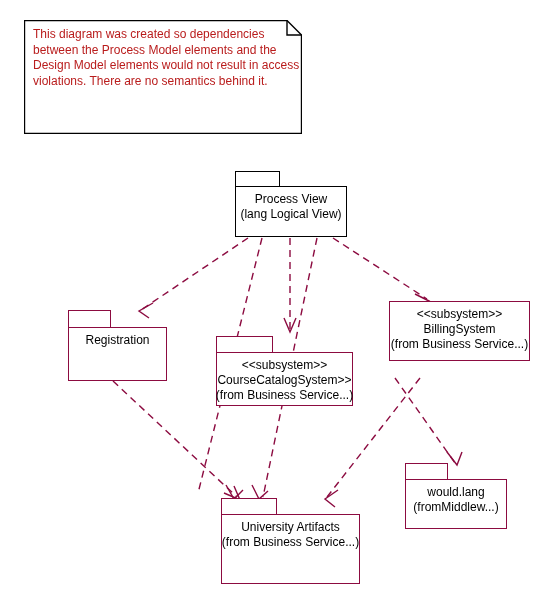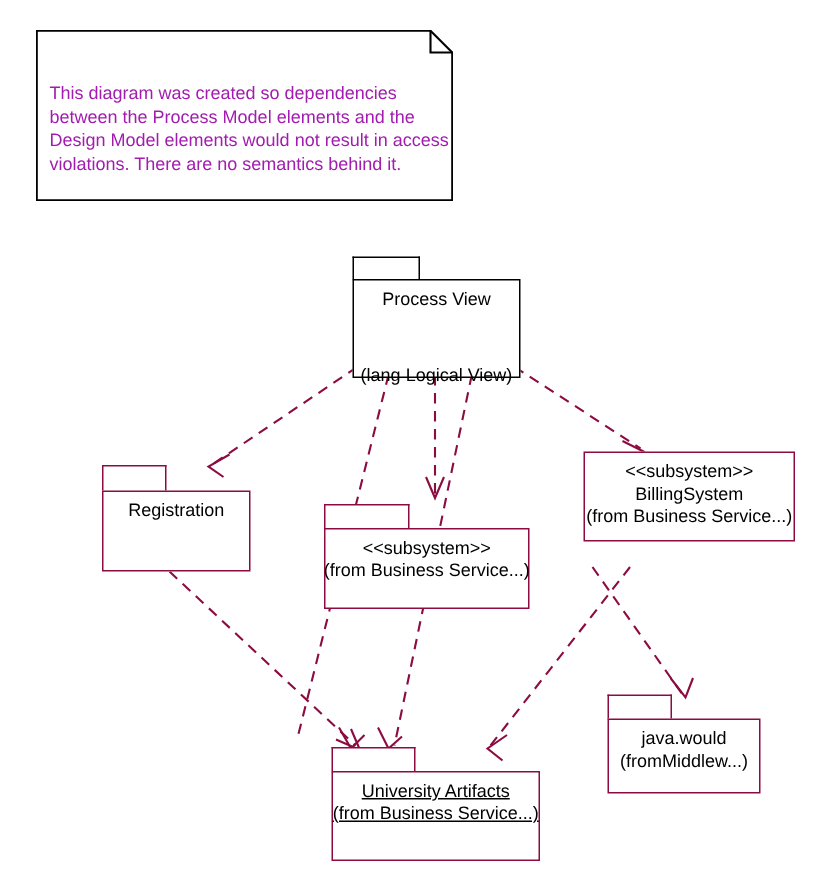--- a/index.html
+++ b/index.html
@@ -38,23 +38,22 @@
     left: 0; top: 0;
     width: 100%; height: 100%;
   }
   .uml-note .note-text {
     position: absolute;
     left: 9px;
     top: 7px;
     width: 268px;
     font-size: 12px;
     line-height: 15.6px;
-    color: #a21caf;
+    color: #b91c1c;
     white-space: pre-line;
-    margin-top: 28px;
   }
 
   
   .uml-package {
     position: absolute;
     box-sizing: border-box;
   }
   .uml-package .pkg-tab {
     position: absolute;
     left: 0;
@@ -137,59 +136,60 @@
   <div class="uml-note" style="left:24px; top:20px; width:278px; height:114px;">
     <svg class="note-shape" viewBox="0 0 278 114" width="278" height="114" preserveAspectRatio="none">
       <path d="M0.5,0.5 H263 L277.5,15 V113.5 H0.5 Z" fill="#ffffff" stroke="#000000" stroke-width="1.4"></path>
       <path d="M263,0.5 V15 H277.5" fill="none" stroke="#000000" stroke-width="1.4"></path>
     </svg>
     <div class="note-text">This diagram was created so dependencies between the Process Model elements and the Design Model elements would not result in access violations. There are no semantics behind it.</div>
   </div>
 
   <div class="uml-package pkg-black" style="left:235px; top:171px; width:112px; height:66px;">
     <div class="pkg-tab" style="width:45px; height:16px;"></div>
-    <div class="pkg-body" style="top:15px; width:112px; height:66px;gap:36px;">
+    <div class="pkg-body" style="top:15px; width:112px; height:51px;">
       <div class="pkg-line">Process View</div>
       <div class="pkg-line">(lang Logical View)</div>
     </div>
   </div>
 
   <div class="uml-package pkg-maroon" style="left:43px; top:310px; width:99px; height:71px;margin-left:25px;">
     <div class="pkg-tab" style="width:43px; height:18px;"></div>
     <div class="pkg-body" style="top:17px; width:99px; height:54px;">
       <div class="pkg-line">Registration</div>
     </div>
   </div>
 
   <div class="uml-package pkg-maroon" style="left:216px; top:336px; width:137px; height:70px;">
     <div class="pkg-tab" style="width:57px; height:17px;"></div>
     <div class="pkg-body" style="top:16px; width:137px; height:54px;">
       <div class="pkg-line">&lt;&lt;subsystem&gt;&gt;</div>
+      <div class="pkg-line">CourseCatalogSystem&gt;&gt;</div>
       <div class="pkg-line">(from Business Service...)</div>
     </div>
   </div>
 
   <div class="uml-package pkg-maroon" style="left:389px; top:301px; width:141px; height:77px;">
 
     <div class="pkg-body" style="top:0px; width:141px; height:60px;">
       <div class="pkg-line">&lt;&lt;subsystem&gt;&gt;</div>
       <div class="pkg-line">BillingSystem</div>
       <div class="pkg-line">(from Business Service...)</div>
     </div>
   </div>
 
   <div class="uml-package pkg-maroon" style="left:221px; top:498px; width:139px; height:72px;">
     <div class="pkg-tab" style="width:56px; height:17px;"></div>
-    <div class="pkg-body" style="top:16px; width:139px; height:60px;text-decoration:underline;">
+    <div class="pkg-body" style="top:16px; width:139px; height:70px;">
       <div class="pkg-line">University Artifacts</div>
       <div class="pkg-line">(from Business Service...)</div>
     </div>
   </div>
 
   <div class="uml-package pkg-maroon" style="left:405px; top:463px; width:102px; height:66px;">
     <div class="pkg-tab" style="width:43px; height:17px;"></div>
     <div class="pkg-body" style="top:16px; width:102px; height:50px;">
-      <div class="pkg-line">java.would</div>
+      <div class="pkg-line">would.lang</div>
       <div class="pkg-line">(fromMiddlew...)</div>
     </div>
   </div>
 
 </div>
 
 </body></html>

